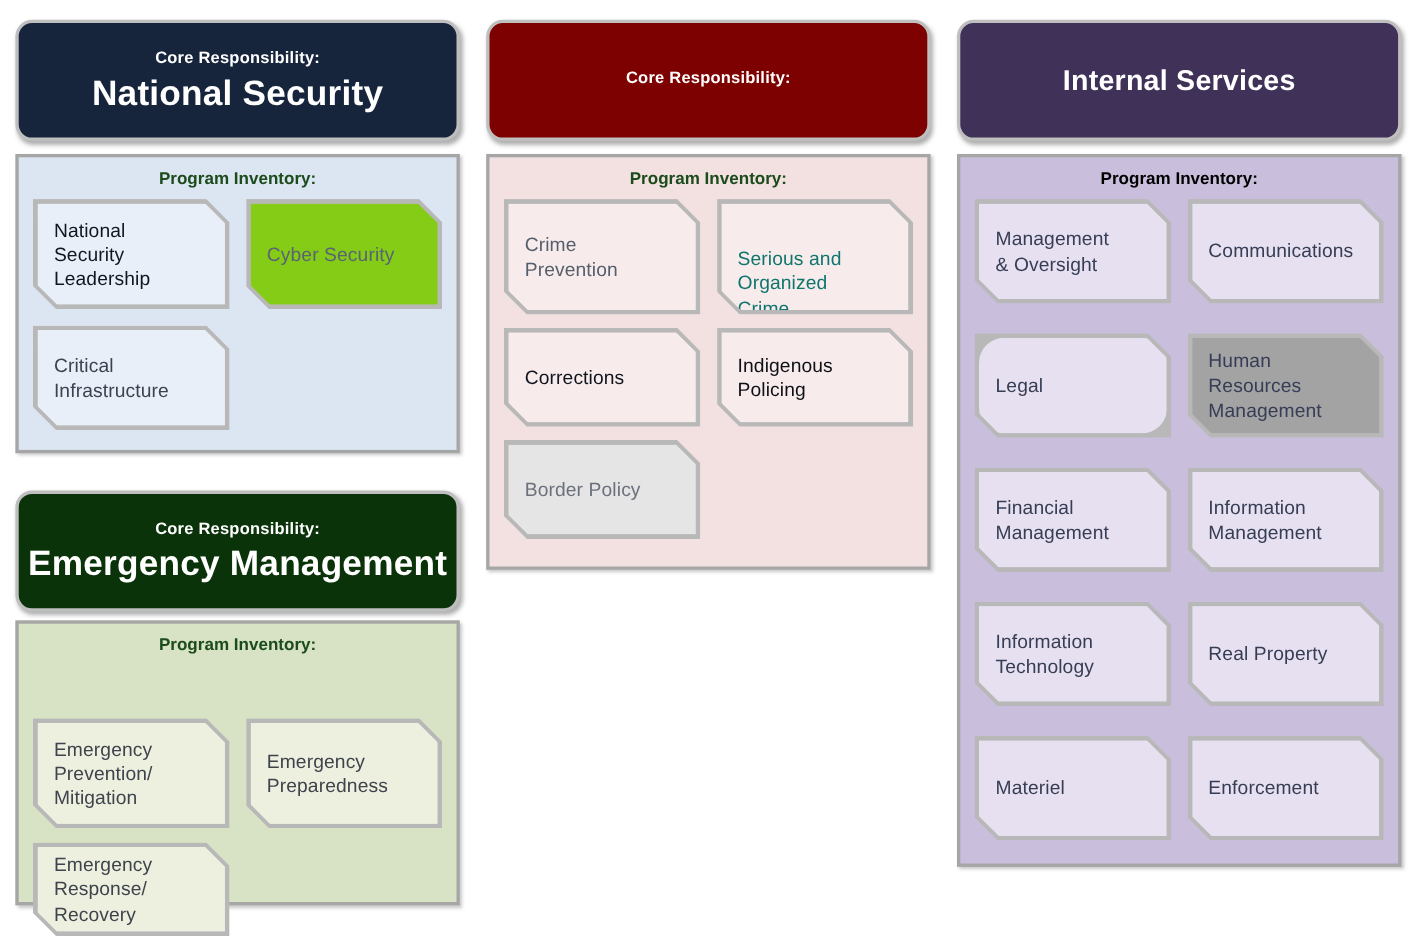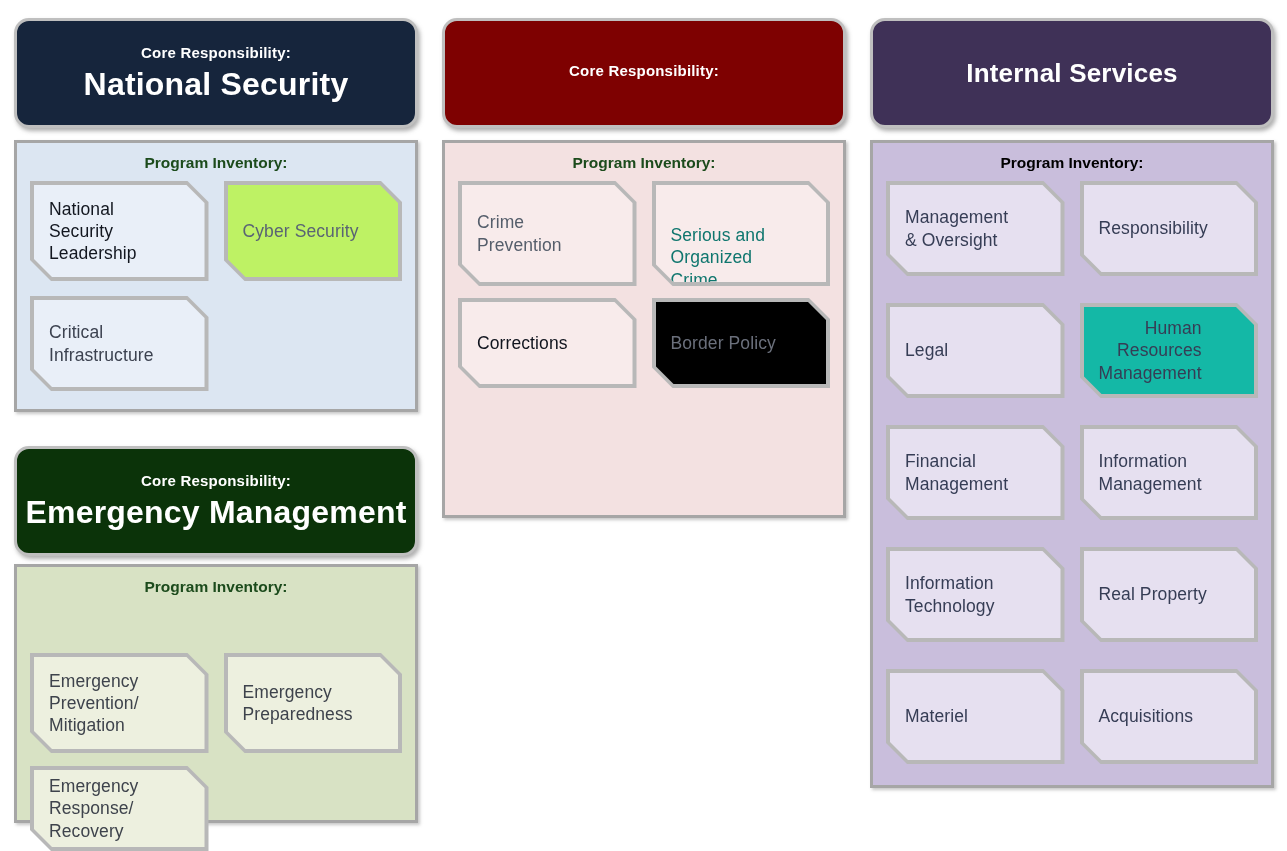--- a/index.html
+++ b/index.html
@@ -122,21 +122,21 @@
       <div class="inv-label" style="color: rgb(28, 75, 28);">Program Inventory:</div>
       <div class="grid ns-grid">
         <div class="item">
           <div class="item-inner" style="background-color: rgb(233, 239, 248);">
             <span class="item-label" style="color: rgb(18, 22, 31);">National
 Security
 Leadership</span>
           </div>
         </div>
         <div class="item">
-          <div class="item-inner" style="background-color: #bef264;">
+          <div class="item-inner" style="background-color: #84cc16;">
             <span class="item-label" style="color: rgb(90, 100, 116);">Cyber Security</span>
           </div>
         </div>
         <div class="item">
           <div class="item-inner" style="background-color: rgb(233, 239, 248);">
             <span class="item-label" style="color: rgb(60, 66, 80);">Critical
 Infrastructure</span>
           </div>
         </div>
       </div>
@@ -195,21 +195,27 @@
 Organized
 Crime</span>
           </div>
         </div>
         <div class="item">
           <div class="item-inner" style="background-color: rgb(248, 235, 235);">
             <span class="item-label" style="color: rgb(16, 20, 30);">Corrections</span>
           </div>
         </div>
         <div class="item">
-          <div class="item-inner" style="background-color: #000000;">
+          <div class="item-inner" style="background-color: rgb(248, 235, 235);">
+            <span class="item-label" style="color: rgb(13, 16, 22);">Indigenous
+Policing</span>
+          </div>
+        </div>
+        <div class="item">
+          <div class="item-inner" style="background-color: #e5e5e5;">
             <span class="item-label" style="color: rgb(107, 112, 124);">Border Policy</span>
           </div>
         </div>
       </div>
     </div>
   </div>
 
   <div class="col">
 
     <div class="hdr single" style="background-color: rgb(63, 49, 87);">
@@ -220,30 +226,30 @@
       <div class="inv-label" style="color: rgb(0, 0, 0);">Program Inventory:</div>
       <div class="grid is-grid">
         <div class="item">
           <div class="item-inner" style="background-color: rgb(230, 224, 240);">
             <span class="item-label" style="color: rgb(54, 61, 85);">Management
 &amp; Oversight</span>
           </div>
         </div>
         <div class="item">
           <div class="item-inner" style="background-color: rgb(230, 224, 240);">
-            <span class="item-label" style="color: rgb(54, 61, 85);">Responsibility</span>
-          </div>
-        </div>
-        <div class="item">
-          <div class="item-inner" style="background-color: rgb(230, 224, 240);">
+            <span class="item-label" style="color: rgb(54, 61, 85);">Communications</span>
+          </div>
+        </div>
+        <div class="item">
+          <div class="item-inner" style="background-color: rgb(230, 224, 240); border-radius: 23px;">
             <span class="item-label" style="color: rgb(54, 61, 85);">Legal</span>
           </div>
         </div>
         <div class="item">
-          <div class="item-inner" style="background-color: #14b8a6; text-align: right;">
+          <div class="item-inner" style="background-color: #a3a3a3;">
             <span class="item-label" style="color: rgb(54, 61, 85);">Human
 Resources
 Management</span>
           </div>
         </div>
         <div class="item">
           <div class="item-inner" style="background-color: rgb(230, 224, 240);">
             <span class="item-label" style="color: rgb(54, 61, 85);">Financial
 Management</span>
           </div>
@@ -265,20 +271,20 @@
             <span class="item-label" style="color: rgb(54, 61, 85);">Real Property</span>
           </div>
         </div>
         <div class="item">
           <div class="item-inner" style="background-color: rgb(230, 224, 240);">
             <span class="item-label" style="color: rgb(54, 61, 85);">Materiel</span>
           </div>
         </div>
         <div class="item">
           <div class="item-inner" style="background-color: rgb(230, 224, 240);">
-            <span class="item-label" style="color: rgb(54, 61, 85);">Acquisitions</span>
+            <span class="item-label" style="color: rgb(54, 61, 85);">Enforcement</span>
           </div>
         </div>
       </div>
     </div>
   </div>
 
 </div>
 
 </body></html>

